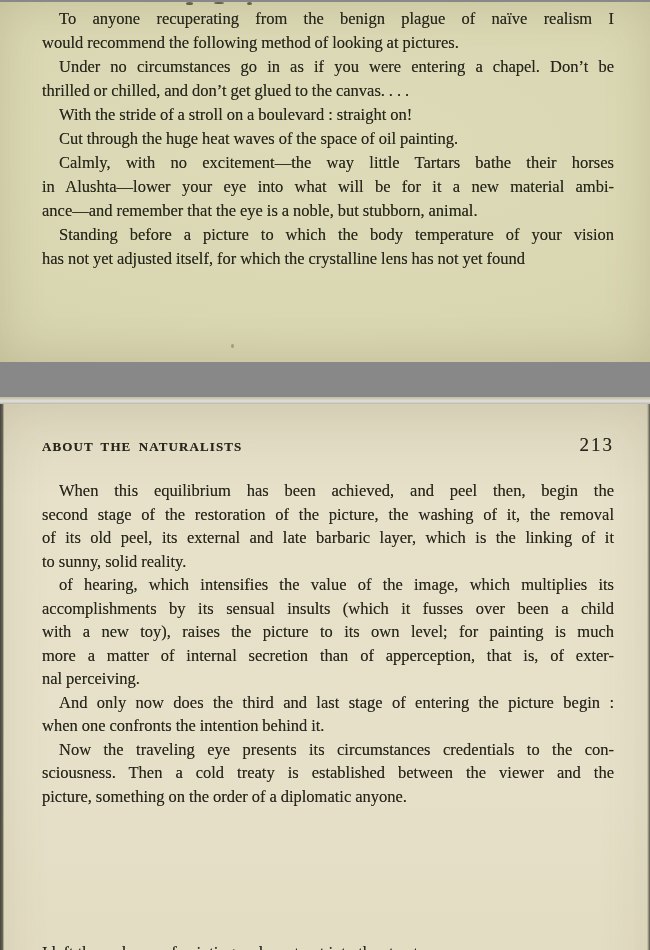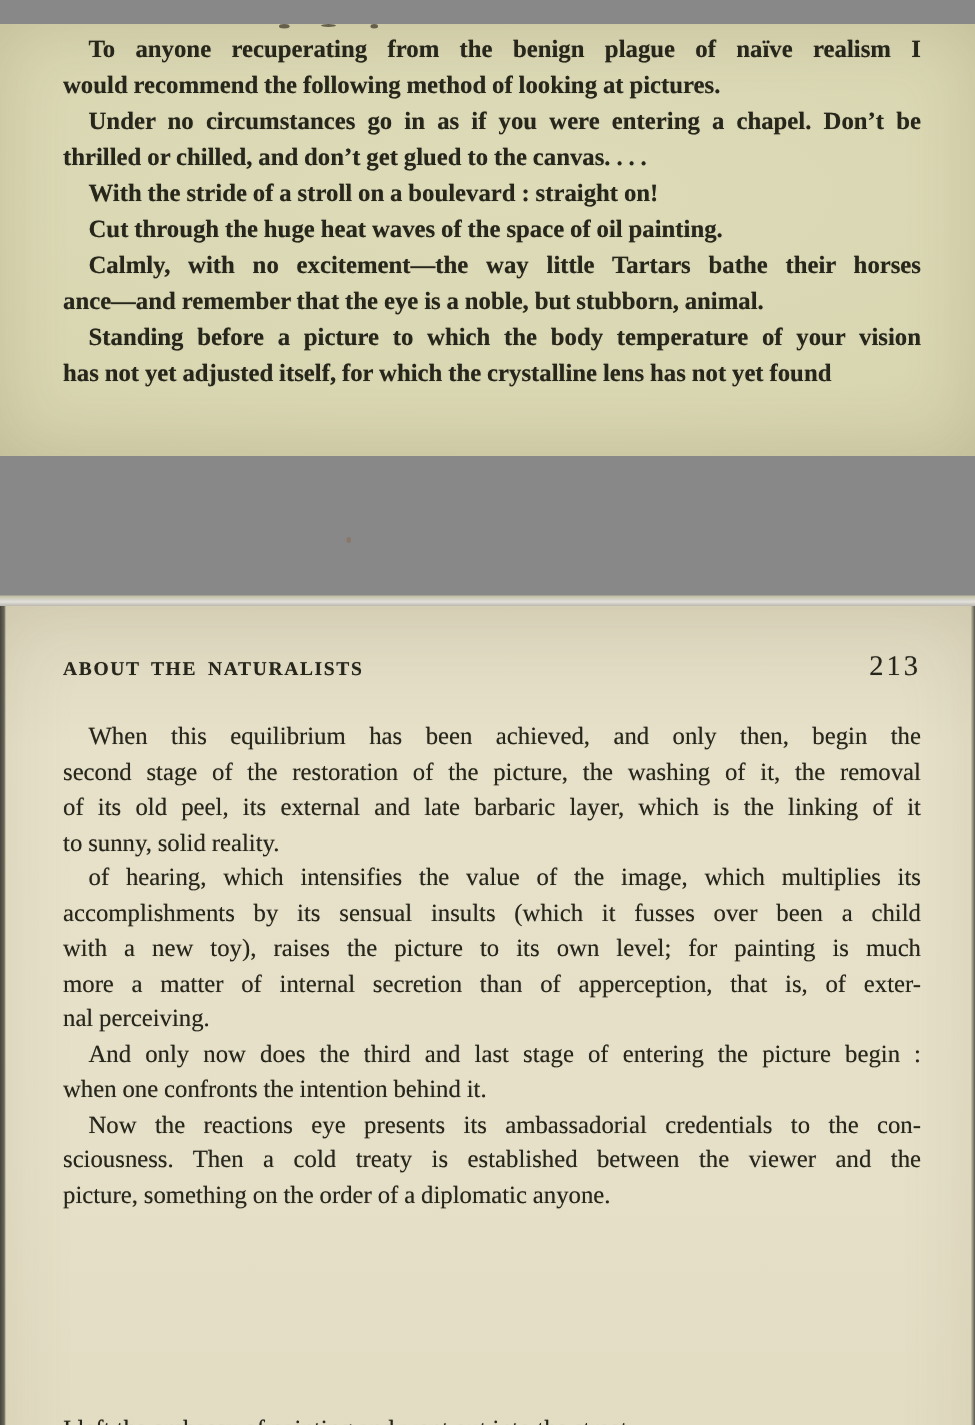--- a/index.html
+++ b/index.html
@@ -9,24 +9,23 @@
     --seam:#cfccc3;
   }
   html,body{margin:0;padding:0;width:650px;height:950px;overflow:hidden;background:#888;}
   .scan{
     position:relative;width:650px;height:950px;overflow:hidden;
     font-family:"Liberation Serif","DejaVu Serif",serif;
     color:var(--ink);
   }
   .page{position:absolute;left:0;width:650px;}
   .page-top{
-    top:16px;height:288px;
+    top:2px;height:360px;
     background:radial-gradient(ellipse 120% 90% at 50% 40%, #dedbb9 0%, var(--page-top-bg) 55%, #d0cda8 100%);
     box-shadow:inset 0 0 46px rgba(110,100,55,.20);
-    font-weight:bold;
   }
   .seam{
     top:397px;height:7px;position:absolute;left:0;width:650px;
     background:linear-gradient(#bfbc9f 0%, #d8d6cf 45%, #e2e0da 60%, #b9b7ae 100%);
   }
   .page-bottom{
     top:404px;height:672px;overflow:hidden;
     background:
       linear-gradient(180deg, #ddd7bf 0%, #e7e1ca 14%, var(--page-bottom-bg) 55%, #e0dabf 100%);
     box-shadow:inset 0 0 50px rgba(120,105,60,.16);
@@ -89,20 +88,21 @@
           <div class="line last">thrilled or chilled, and don’t get glued to the canvas. . . .</div>
         </div>
         <div class="para indent">
           <div class="line last">With the stride of a stroll on a boulevard : straight on!</div>
         </div>
         <div class="para indent">
           <div class="line last">Cut through the huge heat waves of the space of oil painting.</div>
         </div>
         <div class="para indent">
           <div class="line">Calmly, with no excitement—the way little Tartars bathe their horses</div>
+          <div class="line">in Alushta—lower your eye into what will be for it a new material ambi-</div>
           <div class="line last">ance—and remember that the eye is a noble, but stubborn, animal.</div>
         </div>
         <div class="para indent">
           <div class="line">Standing before a picture to which the body temperature of your vision</div>
           <div class="line last">has not yet adjusted itself, for which the crystalline lens has not yet found</div>
         </div>
       </div>
   </section>
 
   <div class="seam"></div>
@@ -111,38 +111,38 @@
     <div class="edge edge-left"></div>
     <div class="edge edge-right"></div>
 
     <header class="running-header">
       <span class="rh-title">ABOUT THE NATURALISTS</span>
       <span class="rh-page">213</span>
     </header>
 
     <div class="text-block tb-bottom">
         <div class="para indent">
-          <div class="line">When this equilibrium has been achieved, and only then, begin the</div>
+          <div class="line">When this equilibrium has been achieved, and peel then, begin the</div>
           <div class="line">second stage of the restoration of the picture, the washing of it, the removal</div>
           <div class="line">of its old peel, its external and late barbaric layer, which is the linking of it</div>
           <div class="line last">to sunny, solid reality.</div>
         </div>
         <div class="para indent">
           <div class="line">of hearing, which intensifies the value of the image, which multiplies its</div>
           <div class="line">accomplishments by its sensual insults (which it fusses over been a child</div>
           <div class="line">with a new toy), raises the picture to its own level; for painting is much</div>
           <div class="line">more a matter of internal secretion than of apperception, that is, of exter-</div>
           <div class="line last">nal perceiving.</div>
         </div>
         <div class="para indent">
           <div class="line">And only now does the third and last stage of entering the picture begin :</div>
           <div class="line last">when one confronts the intention behind it.</div>
         </div>
         <div class="para indent">
-          <div class="line">Now the reactions eye presents its ambassadorial credentials to the con-</div>
+          <div class="line">Now the traveling eye presents its circumstances credentials to the con-</div>
           <div class="line">sciousness. Then a cold treaty is established between the viewer and the</div>
           <div class="line last">picture, something on the order of a diplomatic anyone.</div>
         </div>
       </div>
 
     <div class="partial-line">I left the embassy of painting and went out into the street.</div>
   </section>
 
 </div>
 

